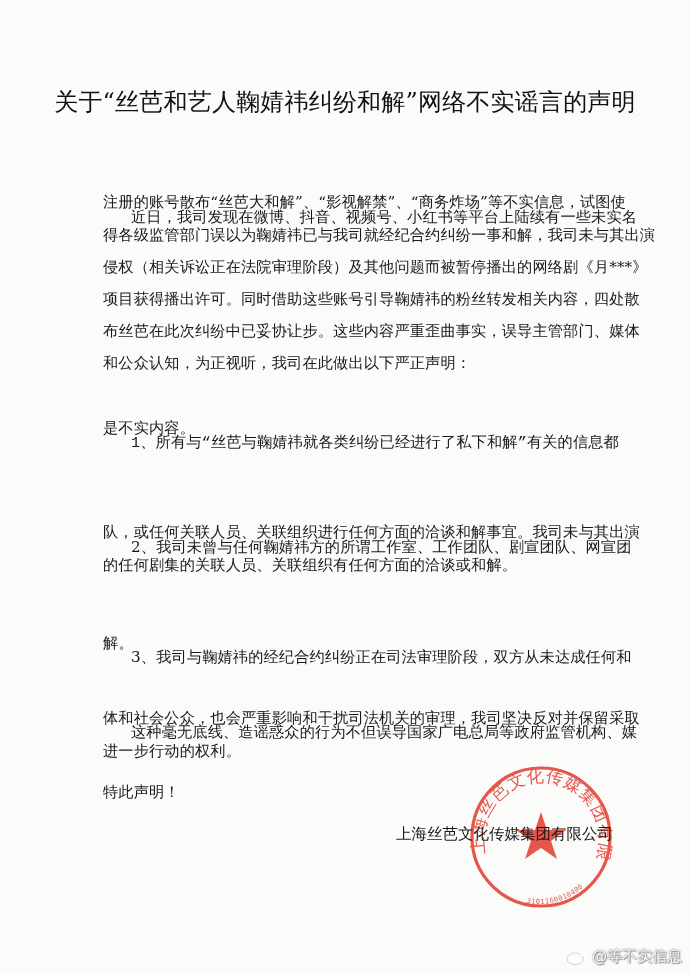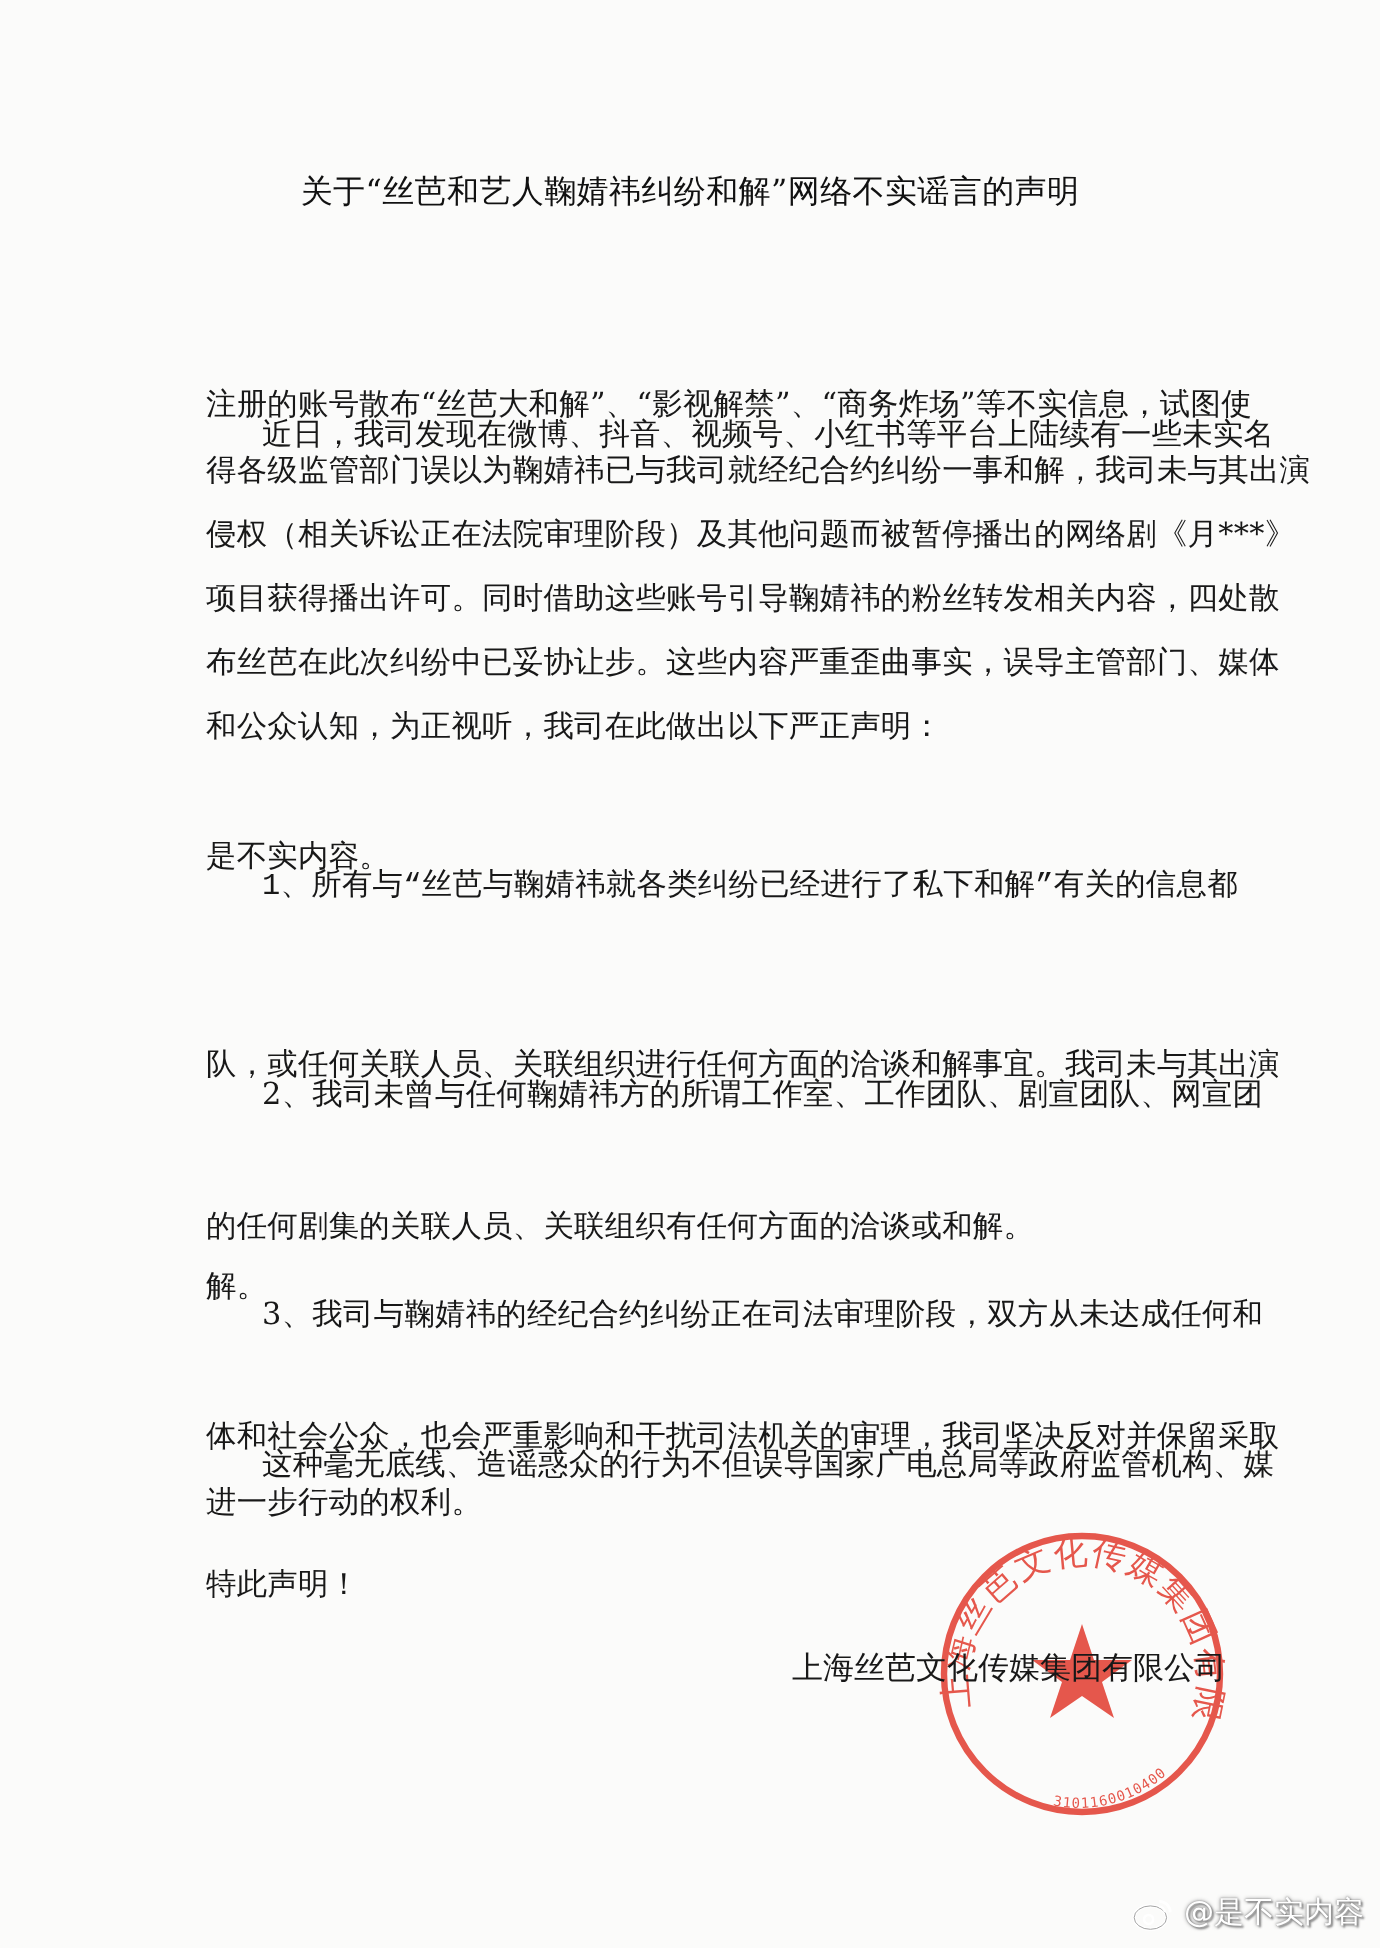--- a/index.html
+++ b/index.html
@@ -5,21 +5,21 @@
   html, body { margin: 0; padding: 0; }
   body {
     width: 690px; height: 974px; position: relative; overflow: hidden;
     background: #fbfbfa;
     font-family: "DejaVu Serif", "Liberation Serif", serif;
     color: #161616;
   }
   .page { position: absolute; inset: 0; }
   .title {
     position: absolute; left: 0; right: 0; top: 86px;
-    text-align: center; font-size: 16px; letter-spacing: 0.2px;
+    text-align: center; font-size: 24px; letter-spacing: 0.2px;
     color: #111; white-space: nowrap;
   }
   .line {
     position: absolute; left: 103px; font-size: 15.2px; white-space: nowrap;
     color: #181818; letter-spacing: 0.15px; line-height: 20px;
   }
   .line.indent { left: 131px; margin-top: 47px; }
   .sig {
     position: absolute; font-size: 15.5px; white-space: nowrap; color: #181818; z-index: 3;
   }
@@ -46,21 +46,21 @@
       <div class="line" style="top: 192px;">注册的账号散布“丝芭大和解”、“影视解禁”、“商务炸场”等不实信息，试图使</div>
       <div class="line" style="top: 225px;">得各级监管部门误以为鞠婧祎已与我司就经纪合约纠纷一事和解，我司未与其出演</div>
       <div class="line" style="top: 257px;">侵权（相关诉讼正在法院审理阶段）及其他问题而被暂停播出的网络剧《月***》</div>
       <div class="line" style="top: 289px;">项目获得播出许可。同时借助这些账号引导鞠婧祎的粉丝转发相关内容，四处散</div>
       <div class="line" style="top: 321px;">布丝芭在此次纠纷中已妥协让步。这些内容严重歪曲事实，误导主管部门、媒体</div>
       <div class="line" style="top: 353px;">和公众认知，为正视听，我司在此做出以下严正声明：</div>
       <div class="line indent" style="top: 386px; font-family: Liberation Mono, monospace;">1、所有与“丝芭与鞠婧祎就各类纠纷已经进行了私下和解”有关的信息都</div>
       <div class="line" style="top: 418px;">是不实内容。</div>
       <div class="line indent" style="top: 490px;">2、我司未曾与任何鞠婧祎方的所谓工作室、工作团队、剧宣团队、网宣团</div>
       <div class="line" style="top: 522px;">队，或任何关联人员、关联组织进行任何方面的洽谈和解事宜。我司未与其出演</div>
-      <div class="line" style="top: 555px; margin-top: 48px;">的任何剧集的关联人员、关联组织有任何方面的洽谈或和解。</div>
+      <div class="line" style="top: 555px;">的任何剧集的关联人员、关联组织有任何方面的洽谈或和解。</div>
       <div class="line indent" style="top: 600px;">3、我司与鞠婧祎的经纪合约纠纷正在司法审理阶段，双方从未达成任何和</div>
       <div class="line" style="top: 633px;">解。</div>
       <div class="line indent" style="top: 675px;">这种毫无底线、造谣惑众的行为不但误导国家广电总局等政府监管机构、媒</div>
       <div class="line" style="top: 708px;">体和社会公众，也会严重影响和干扰司法机关的审理，我司坚决反对并保留采取</div>
       <div class="line" style="top: 741px;">进一步行动的权利。</div>
       <div class="line" style="top: 782px;">特此声明！</div>
     </div>
 
   <svg class="stamp" viewBox="0 0 146 146">
     <defs>
@@ -80,15 +80,15 @@
   <div class="sig" style="left:396px; top:824px;">上海丝芭文化传媒集团有限公司</div>
 
   <div class="watermark">
     <svg class="wb-icon" viewBox="0 0 24 20">
       <ellipse cx="10" cy="12" rx="9" ry="6.5" fill="none" stroke="#fff" stroke-width="1.8"></ellipse>
       <ellipse cx="10" cy="12" rx="9" ry="6.5" fill="none" stroke="#999" stroke-width="0.5"></ellipse>
       <circle cx="9" cy="13" r="2.5" fill="none" stroke="#fff" stroke-width="1.4"></circle>
       <path d="M15 3 A6 6 0 0 1 21 9" fill="none" stroke="#fff" stroke-width="1.6"></path>
       <path d="M15 6 A3 3 0 0 1 18 9" fill="none" stroke="#fff" stroke-width="1.4"></path>
     </svg>
-    <span>@是不实内容</span>
+    <span>@等不实信息</span>
   </div>
 </div>
 
 </body></html>

